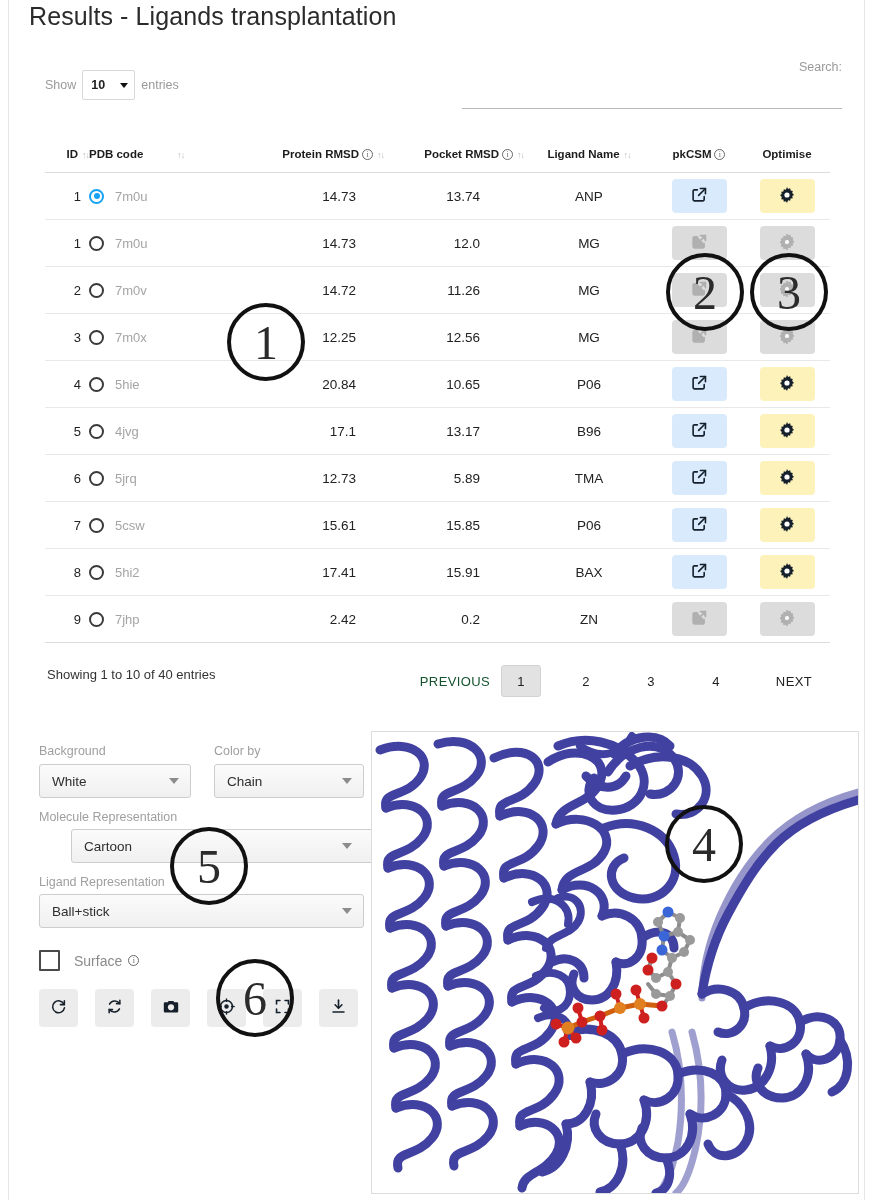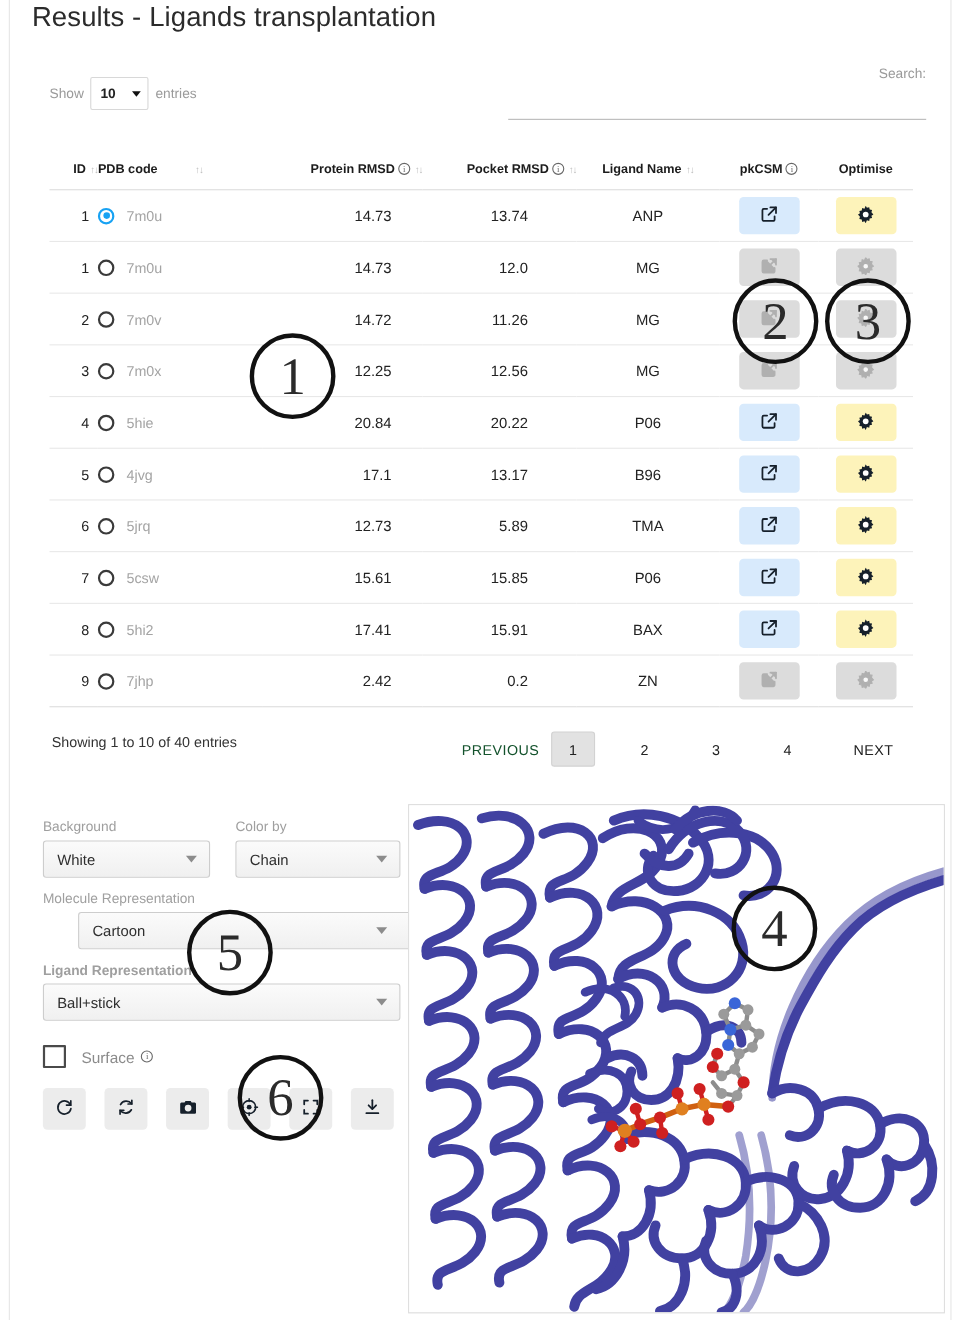--- a/index.html
+++ b/index.html
@@ -346,21 +346,21 @@
         </tr>
         <tr>
           <td class="td-id">4</td>
           <td class="td-pdb">
             <span class="pdb-cell">
               <span class="radio"></span>
               <span class="pdb-text">5hie</span>
             </span>
           </td>
           <td class="td-num">20.84</td>
-          <td class="td-num2">20.22</td>
+          <td class="td-num2">10.65</td>
           <td class="td-lig">P06</td>
           <td class="td-btn"><button class="icon-btn pk">
               <span><svg width="17" height="17" viewBox="0 0 20 20" fill="none" stroke-width="1.9" stroke-linecap="round" stroke-linejoin="round">
                   <path d="M11 3h6v6"></path>
                   <path d="M17 3L9 11"></path>
                   <path d="M15.5 12.5V16a1.5 1.5 0 0 1-1.5 1.5H4A1.5 1.5 0 0 1 2.5 16V6A1.5 1.5 0 0 1 4 4.5h3.5"></path>
                 </svg></span>
             </button></td>
           <td class="td-btn"><button class="icon-btn opt">
               <span><svg width="16" height="16" viewBox="0 0 16 16">
@@ -516,21 +516,21 @@
   <span class="selarrow" style="left:160px; top:778px;"></span>
 
   <div class="ctrl-label" style="left:205px; top:744px;">Color by</div>
   <select class="gsel" id="sel-colorby" style="left:205px; top:764px; width:150px;"><option value="Chain">Chain</option><option value="Element">Element</option><option value="Residue">Residue</option><option value="Secondary structure">Secondary structure</option></select>
   <span class="selarrow" style="left:333px; top:778px;"></span>
 
   <div class="ctrl-label" style="left:30px; top:810px;">Molecule Representation</div>
   <select class="gsel" id="sel-molrep" style="left:30px; top:829px; width:325px;margin-left:32px;"><option value="Cartoon">Cartoon</option><option value="Surface">Surface</option><option value="Ball+stick">Ball+stick</option><option value="Licorice">Licorice</option><option value="Backbone">Backbone</option></select>
   <span class="selarrow" style="left:333px; top:843px;"></span>
 
-  <div class="ctrl-label" style="left:30px; top:875px;font-weight:bold;">Ligand Representation</div>
+  <div class="ctrl-label" style="left:30px; top:875px;">Ligand Representation</div>
   <select class="gsel" id="sel-ligrep" style="left:30px; top:894px; width:325px;"><option value="Ball+stick">Ball+stick</option><option value="Licorice">Licorice</option><option value="Spacefill">Spacefill</option><option value="Line">Line</option></select>
   <span class="selarrow" style="left:333px; top:908px;"></span>
 
   <div class="surface-row">
     <span class="cbox"></span>
     <span class="surface-text">Surface</span>
     <span class="info-i" style="margin-left:-8px;">i</span>
   </div>
 
   <div class="btn-row" id="viewer-buttons">

